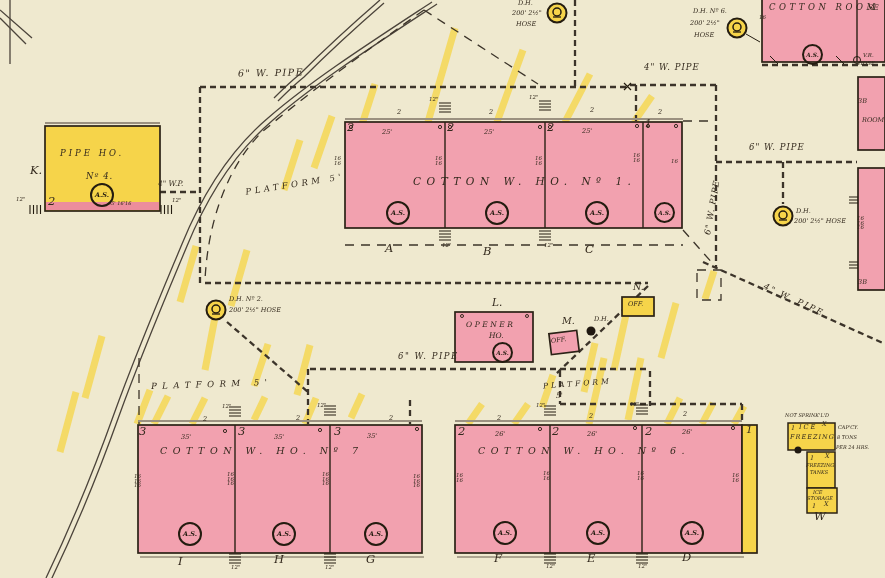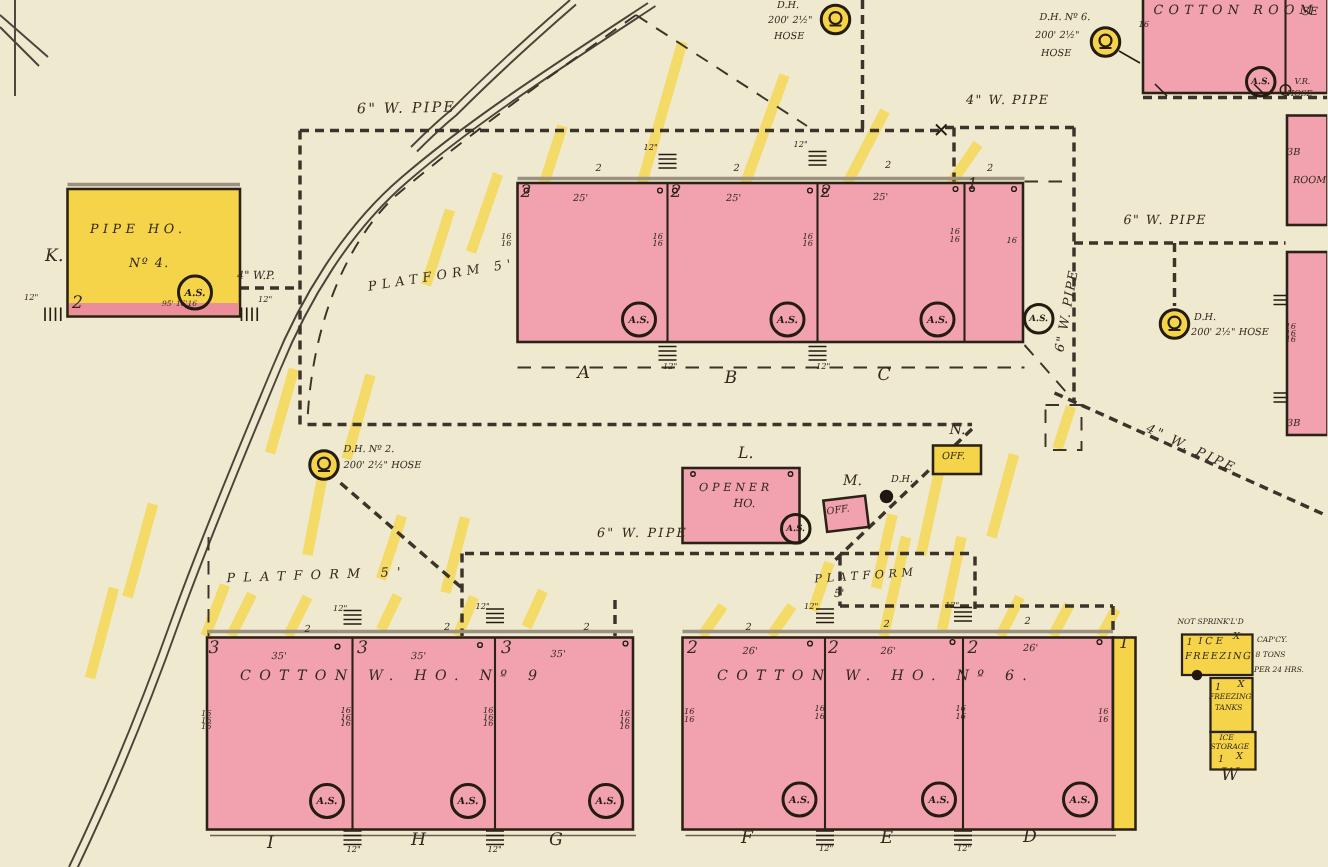--- a/index.html
+++ b/index.html
@@ -6,21 +6,21 @@
   #map{position:relative;width:885px;height:578px;background:#efe9cf;overflow:hidden;
        font-family:"DejaVu Serif",serif;}
   svg{position:absolute;left:0;top:0;}
   .L{position:absolute;font-family:"DejaVu Serif",serif;font-style:italic;color:#33291d;
      white-space:nowrap;line-height:1;}
   .s5{font-size:5px}.s55{font-size:5.5px}.s6{font-size:6.5px}.s7{font-size:7.5px}
   .s8{font-size:8.5px}.s9{font-size:9.5px}.s10{font-size:10.5px}.s11{font-size:11.5px}
   .stk{width:9px;white-space:normal;text-align:center;line-height:4.6px;font-size:5.5px;}
   .as{position:absolute;width:20px;height:20px;border:2.6px solid #241c10;border-radius:50%;
       display:flex;align-items:center;justify-content:center;font-size:6.5px;font-weight:bold;
-      font-style:italic;color:#241c10;background:transparent;font-family:"DejaVu Serif",serif;margin-left:28px;}
+      font-style:italic;color:#241c10;background:transparent;font-family:"DejaVu Serif",serif;}
   .as.sm{width:17px;height:17px;border-width:2.2px;font-size:5.8px;}
 </style>
 </head>
 <body>
 
 <div id="map">
 
 <svg width="885" height="578" viewBox="0 0 885 578">
 
   <g stroke="#f4d85e" stroke-width="7" opacity="0.92" fill="none">
@@ -158,20 +158,21 @@
 <div class="L s6" style="left:229px;top:307px">200' 2½" HOSE</div>
 <div class="L s6" style="left:796px;top:208px">D.H.</div>
 <div class="L s6" style="left:794px;top:218px">200' 2½" HOSE</div>
 <div class="L s6" style="left:594px;top:316px">D.H.</div>
 
 <div class="L s8" style="left:245px;top:180px;letter-spacing:3.5px;transform:rotate(-9deg)">PLATFORM 5'</div>
 <div class="L s8" style="left:151px;top:380px;letter-spacing:5.5px;transform:rotate(-2deg)">PLATFORM 5'</div>
 <div class="L s7" style="left:543px;top:380px;letter-spacing:3px;transform:rotate(-4deg)">PLATFORM</div>
 <div class="L s7" style="left:556px;top:392px">5'</div>
 
+<div class="L s10" style="left:413px;top:176px;letter-spacing:5.5px">COTTON W. HO. Nº 1.</div>
 <div class="L s11" style="left:347px;top:122px">2</div>
 <div class="L s11" style="left:447px;top:122px">2</div>
 <div class="L s11" style="left:547px;top:122px">2</div>
 <div class="L s10" style="left:645px;top:118px">1</div>
 <div class="L s6" style="left:382px;top:129px">25'</div>
 <div class="L s6" style="left:484px;top:129px">25'</div>
 <div class="L s6" style="left:582px;top:128px">25'</div>
 <div class="L s6" style="left:397px;top:109px">2</div>
 <div class="L s6" style="left:489px;top:109px">2</div>
 <div class="L s6" style="left:590px;top:107px">2</div>
@@ -186,21 +187,21 @@
 <div class="L s55" style="left:442px;top:243px">12"</div>
 <div class="L s55" style="left:544px;top:243px">12"</div>
 <div class="L s11" style="left:385px;top:243px">A</div>
 <div class="L s11" style="left:483px;top:246px">B</div>
 <div class="L s11" style="left:585px;top:244px">C</div>
 <div class="as" style="left:386px;top:201px">A.S.</div>
 <div class="as" style="left:485px;top:201px">A.S.</div>
 <div class="as" style="left:585px;top:201px">A.S.</div>
 <div class="as sm" style="left:654px;top:202px">A.S.</div>
 
-<div class="L s9" style="left:160px;top:446px;letter-spacing:5.5px">COTTON W. HO. Nº 9</div>
+<div class="L s9" style="left:160px;top:446px;letter-spacing:5.5px">COTTON W. HO. Nº 7</div>
 <div class="L s11" style="left:139px;top:426px">3</div>
 <div class="L s11" style="left:238px;top:426px">3</div>
 <div class="L s11" style="left:334px;top:426px">3</div>
 <div class="L s6" style="left:181px;top:434px">35'</div>
 <div class="L s6" style="left:274px;top:434px">35'</div>
 <div class="L s6" style="left:367px;top:433px">35'</div>
 <div class="L s6" style="left:203px;top:416px">2</div>
 <div class="L s6" style="left:296px;top:415px">2</div>
 <div class="L s6" style="left:389px;top:415px">2</div>
 <div class="L stk" style="left:133px;top:474px">16 16 16</div>

